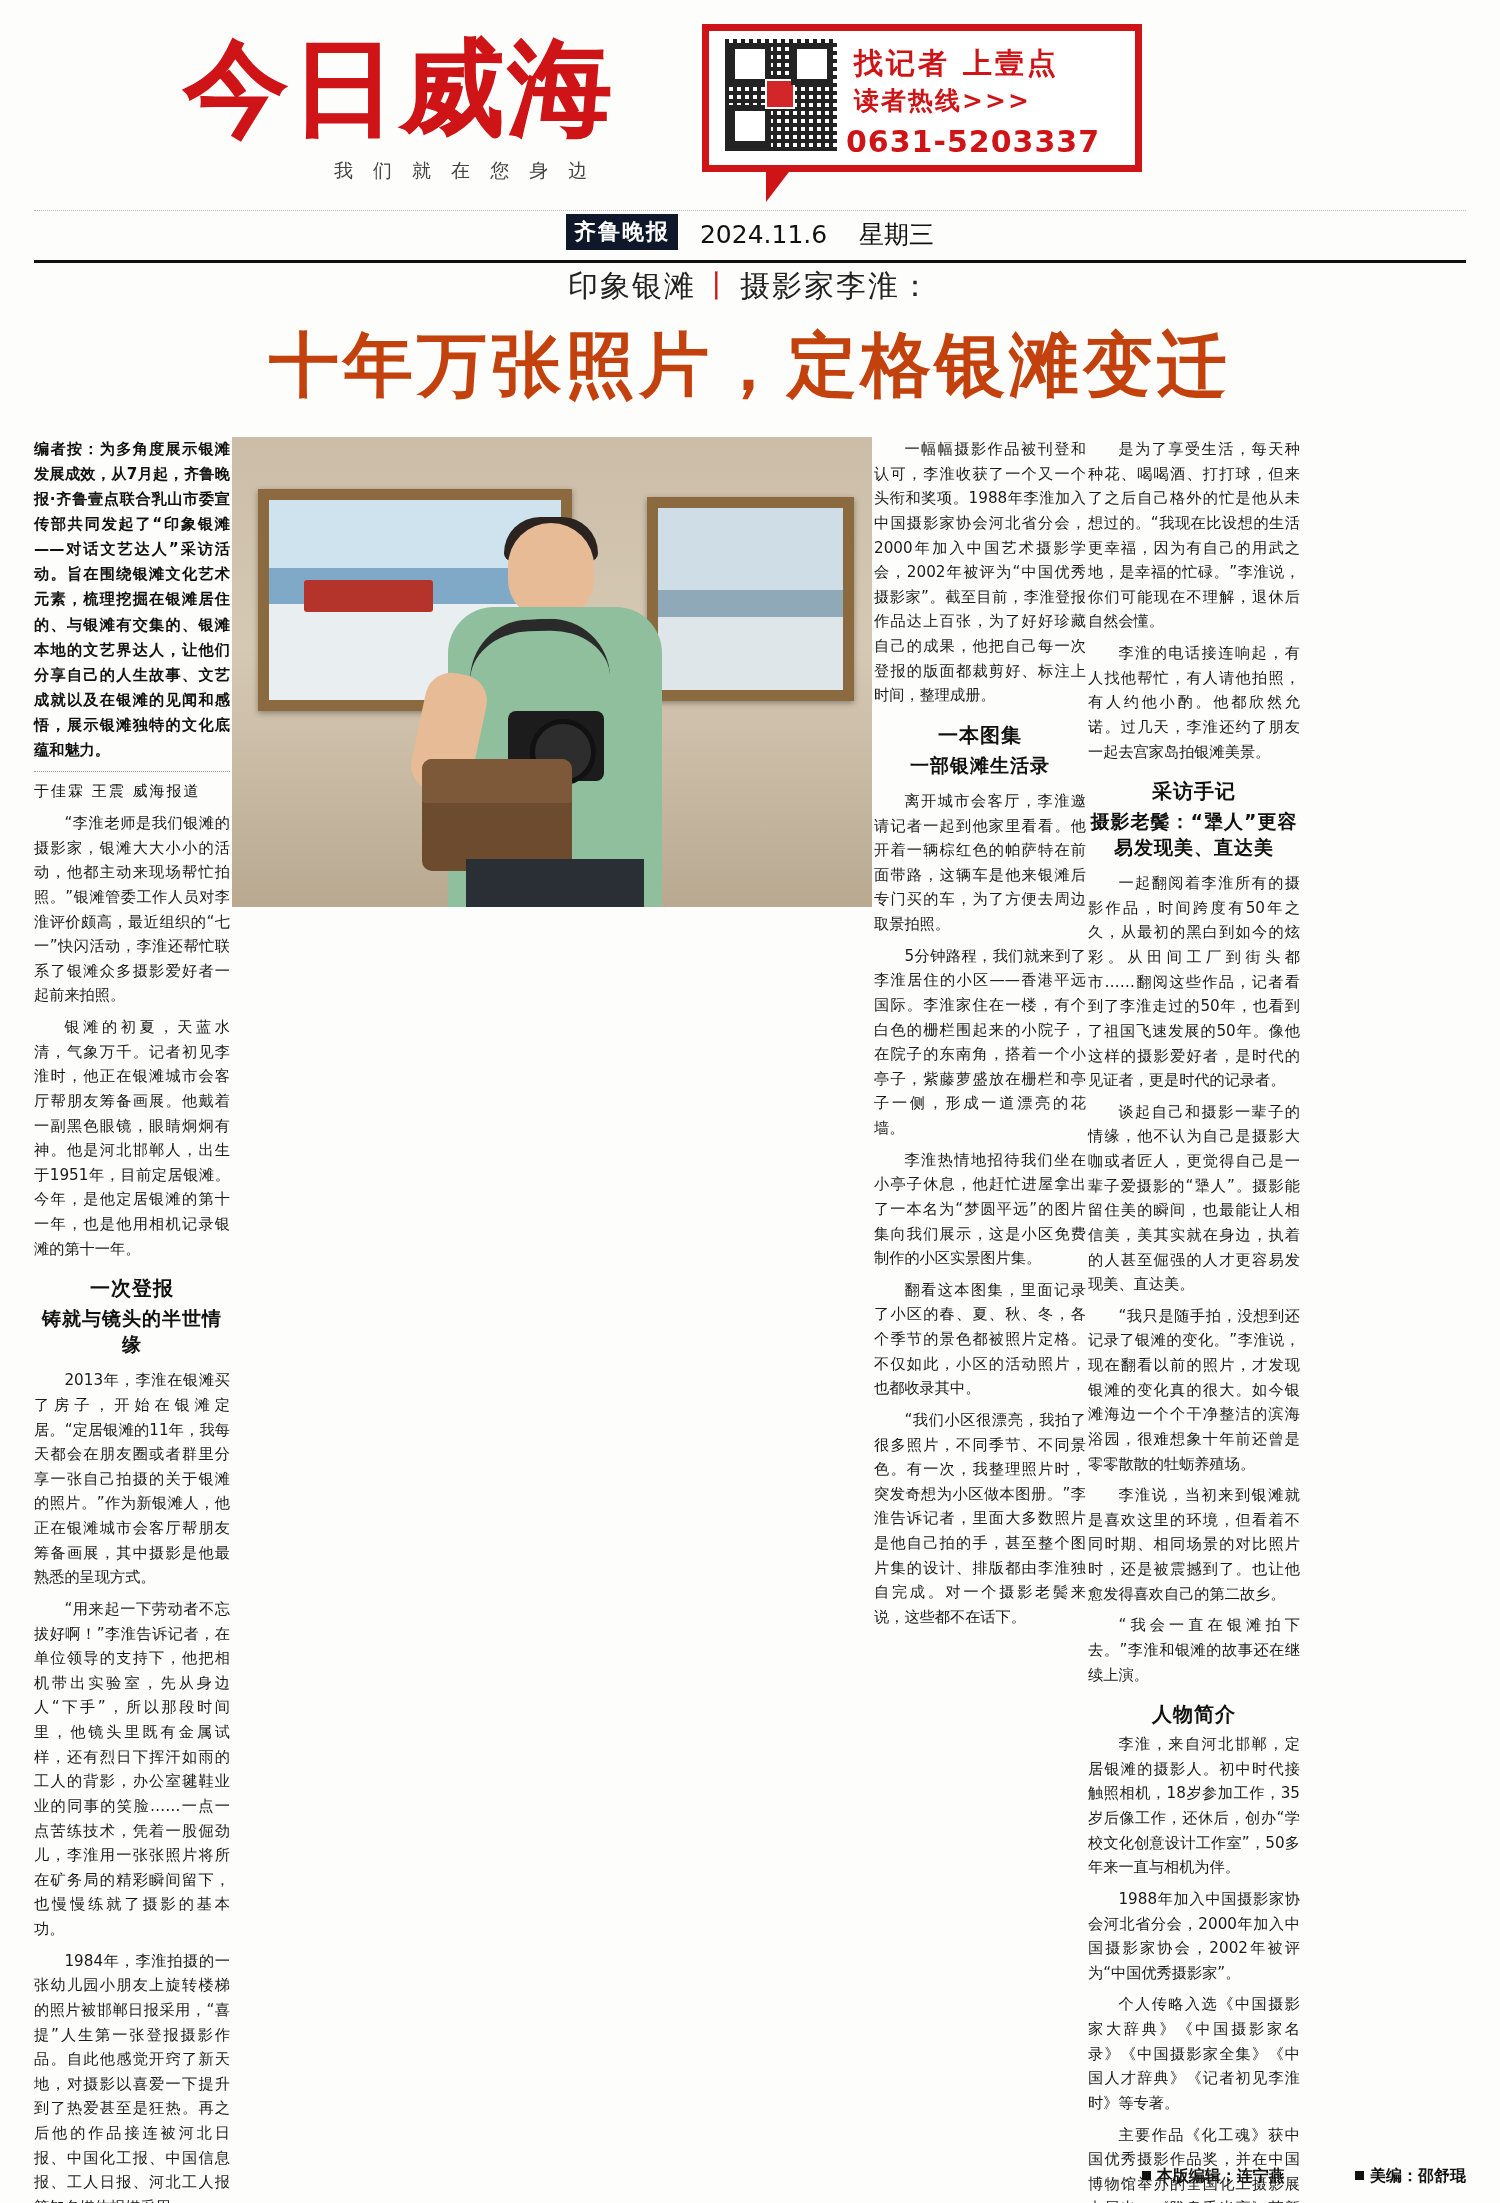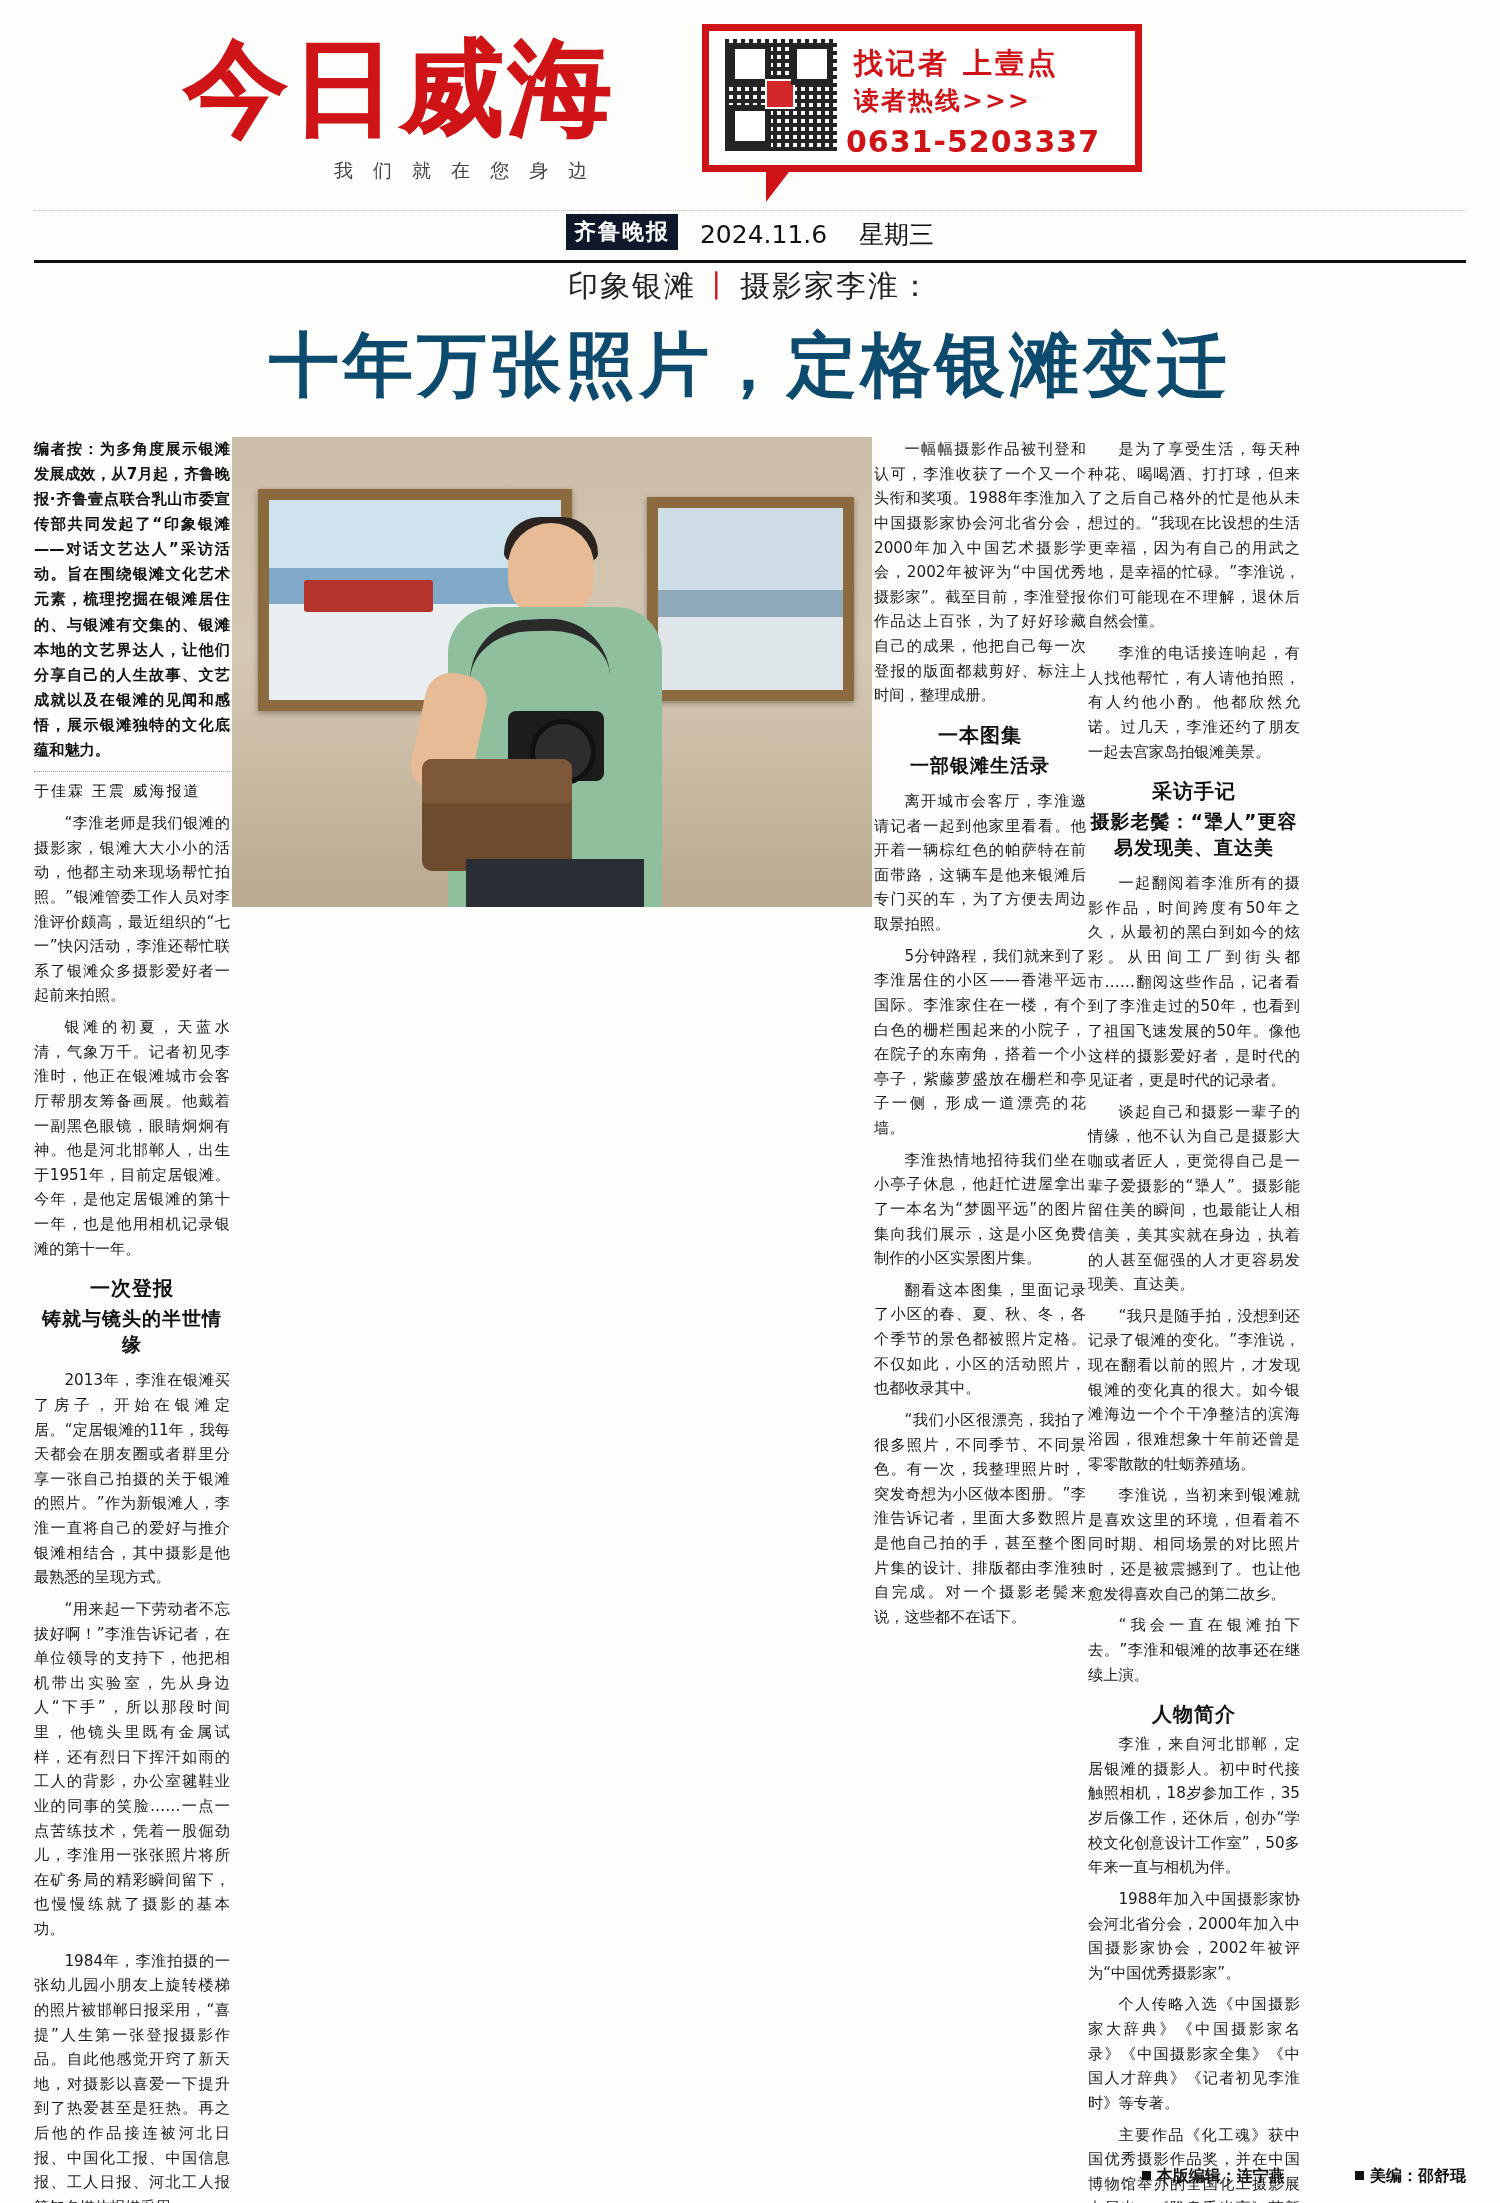--- a/index.html
+++ b/index.html
@@ -134,21 +134,21 @@
     letter-spacing:2px;
   }
   .kicker .bar{color:#cf1417;margin:0 6px;}
   .headline{
     text-align:center;
     font-family:"DejaVu Sans", sans-serif;
     font-weight:bold;
     font-size:70px;
     letter-spacing:4px;
     margin-top:12px;
-    color:#0c4a6e;
+    color:#c2410c;
   }
 
   
   .body{
     position:relative;
     margin-top:24px;
     display:grid;
     grid-template-columns:196px 212px 212px 212px 212px 212px;
     column-gap:2px;
     height:1620px;
@@ -337,21 +337,21 @@
   <div class="body">
 
     <div class="col">
       <div class="lead">编者按：为多角度展示银滩发展成效，从7月起，齐鲁晚报·齐鲁壹点联合乳山市委宣传部共同发起了“印象银滩——对话文艺达人”采访活动。旨在围绕银滩文化艺术元素，梳理挖掘在银滩居住的、与银滩有交集的、银滩本地的文艺界达人，让他们分享自己的人生故事、文艺成就以及在银滩的见闻和感悟，展示银滩独特的文化底蕴和魅力。</div>
       <div class="sep-dots"></div>
       <div class="byline">于佳霖  王震  威海报道</div>
       <p>“李淮老师是我们银滩的摄影家，银滩大大小小的活动，他都主动来现场帮忙拍照。”银滩管委工作人员对李淮评价颇高，最近组织的“七一”快闪活动，李淮还帮忙联系了银滩众多摄影爱好者一起前来拍照。</p>
       <p>银滩的初夏，天蓝水清，气象万千。记者初见李淮时，他正在银滩城市会客厅帮朋友筹备画展。他戴着一副黑色眼镜，眼睛炯炯有神。他是河北邯郸人，出生于1951年，目前定居银滩。今年，是他定居银滩的第十一年，也是他用相机记录银滩的第十一年。</p>
       <h3 class="sub">一次登报</h3>
       <h3 class="sub2">铸就与镜头的半世情缘</h3>
-      <p>2013年，李淮在银滩买了房子，开始在银滩定居。“定居银滩的11年，我每天都会在朋友圈或者群里分享一张自己拍摄的关于银滩的照片。”作为新银滩人，李淮一直将自己的爱好与推介银滩相结合，其中摄影是他最熟悉的呈现方式。</p>
+      <p>2013年，李淮在银滩买了房子，开始在银滩定居。“定居银滩的11年，我每天都会在朋友圈或者群里分享一张自己拍摄的关于银滩的照片。”作为新银滩人，他正在银滩城市会客厅帮朋友筹备画展，其中摄影是他最熟悉的呈现方式。</p>
       <p>“用来起一下劳动者不忘拔好啊！”李淮告诉记者，在单位领导的支持下，他把相机带出实验室，先从身边人“下手”，所以那段时间里，他镜头里既有金属试样，还有烈日下挥汗如雨的工人的背影，办公室毽鞋业业的同事的笑脸……一点一点苦练技术，凭着一股倔劲儿，李淮用一张张照片将所在矿务局的精彩瞬间留下，也慢慢练就了摄影的基本功。</p>
       <p>1984年，李淮拍摄的一张幼儿园小朋友上旋转楼梯的照片被邯郸日报采用，“喜提”人生第一张登报摄影作品。自此他感觉开窍了新天地，对摄影以喜爱一下提升到了热爱甚至是狂热。再之后他的作品接连被河北日报、中国化工报、中国信息报、工人日报、河北工人报等知名媒体报媒采用。</p>
     </div>
 
     <div class="photo-wrap">
       <div class="photo">
         <div class="ph-wall"></div>
         <div class="ph-frame left">
           <div class="ph-art1"></div>
         </div>

